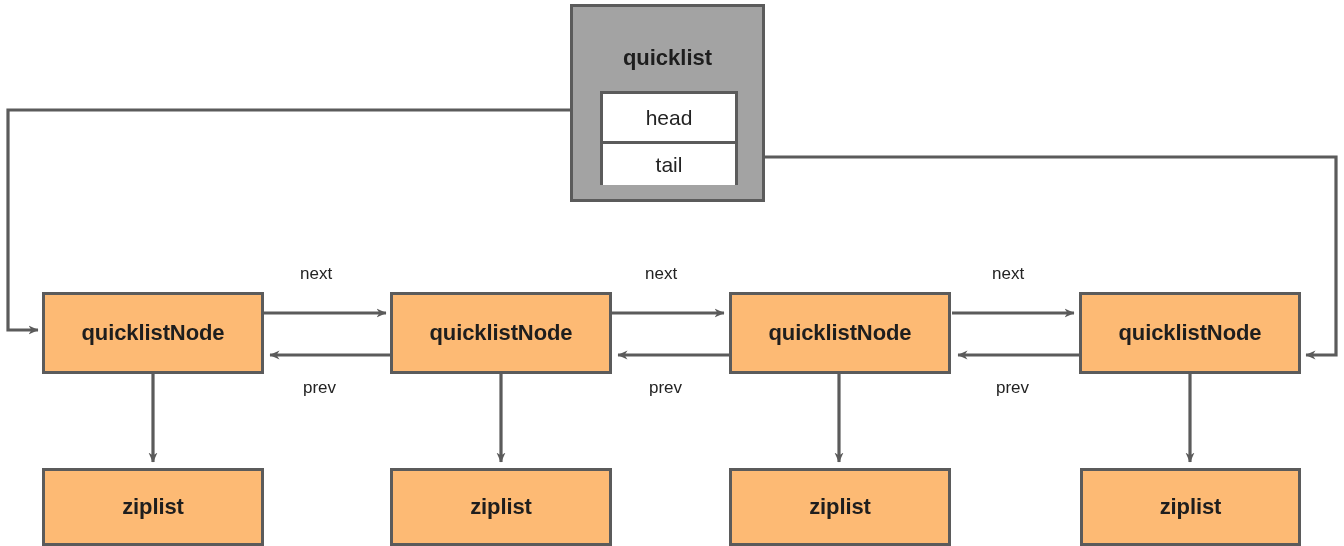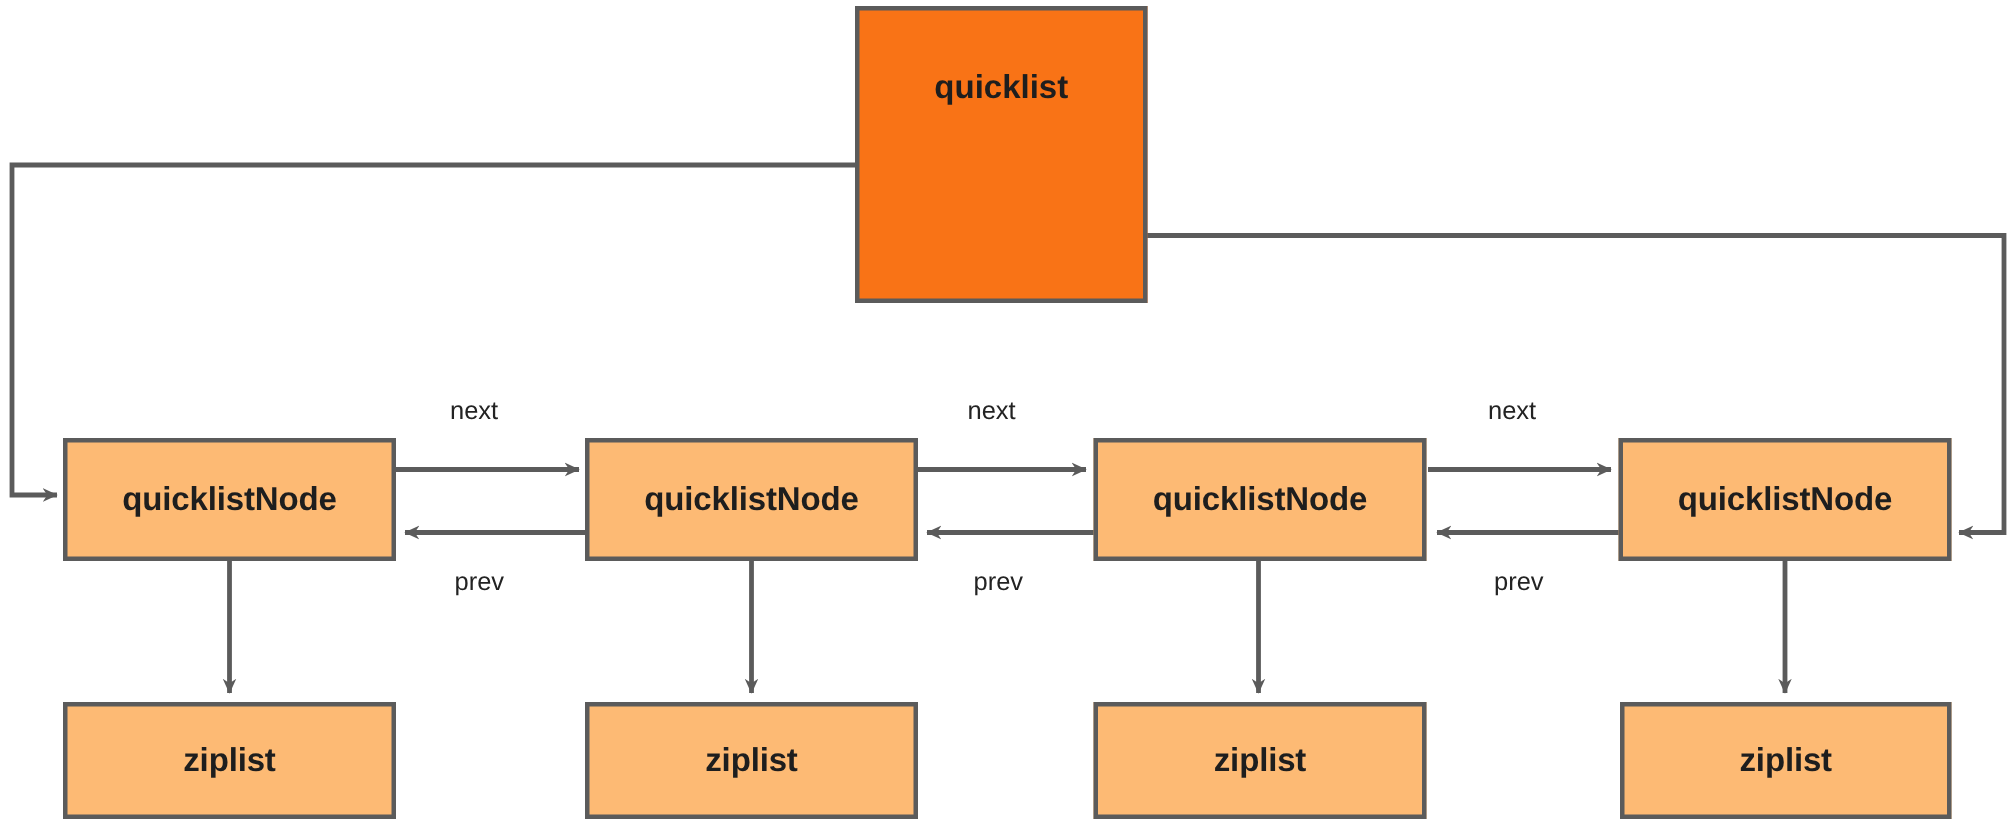--- a/index.html
+++ b/index.html
@@ -36,21 +36,21 @@
     font-weight: bold;
     font-size: 22px;
     color: #1e1e1e;
     letter-spacing: -0.1px;
     white-space: nowrap;
   }
   .struct-outer {
     position: absolute;
     box-sizing: border-box;
     border: 3px solid #5b5b5b;
-    background: #f97316;
+    background: #a3a3a3;
   }
   .struct-title {
     position: absolute;
     width: 100%;
     text-align: center;
     font-weight: bold;
     font-size: 22px;
     color: #1e1e1e;
     top: 38px;
     left: 0;
@@ -114,20 +114,24 @@
 
       <path d="M153,374 L153,462" marker-end="url(#arr-d)"></path>
       <path d="M501,374 L501,462" marker-end="url(#arr-d)"></path>
       <path d="M839,374 L839,462" marker-end="url(#arr-d)"></path>
       <path d="M1190,374 L1190,462" marker-end="url(#arr-d)"></path>
     </g>
   </svg>
 
   <div class="struct-outer" style="left:570px; top:4px; width:195px; height:198px;">
     <div class="struct-title">quicklist</div>
+    <div class="field-table" style="left:27px; top:84px; width:138px; height:94px;">
+      <div class="field-row" style="height:47px;">head</div>
+      <div class="field-row divided" style="height:44px;">tail</div>
+    </div>
   </div>
 
   <div class="box" style="left:42px; top:292px; width:222px; height:82px;">
     <span class="box-label">quicklistNode</span>
   </div>
   <div class="box" style="left:390px; top:292px; width:222px; height:82px;">
     <span class="box-label">quicklistNode</span>
   </div>
   <div class="box" style="left:729px; top:292px; width:222px; height:82px;">
     <span class="box-label">quicklistNode</span>

